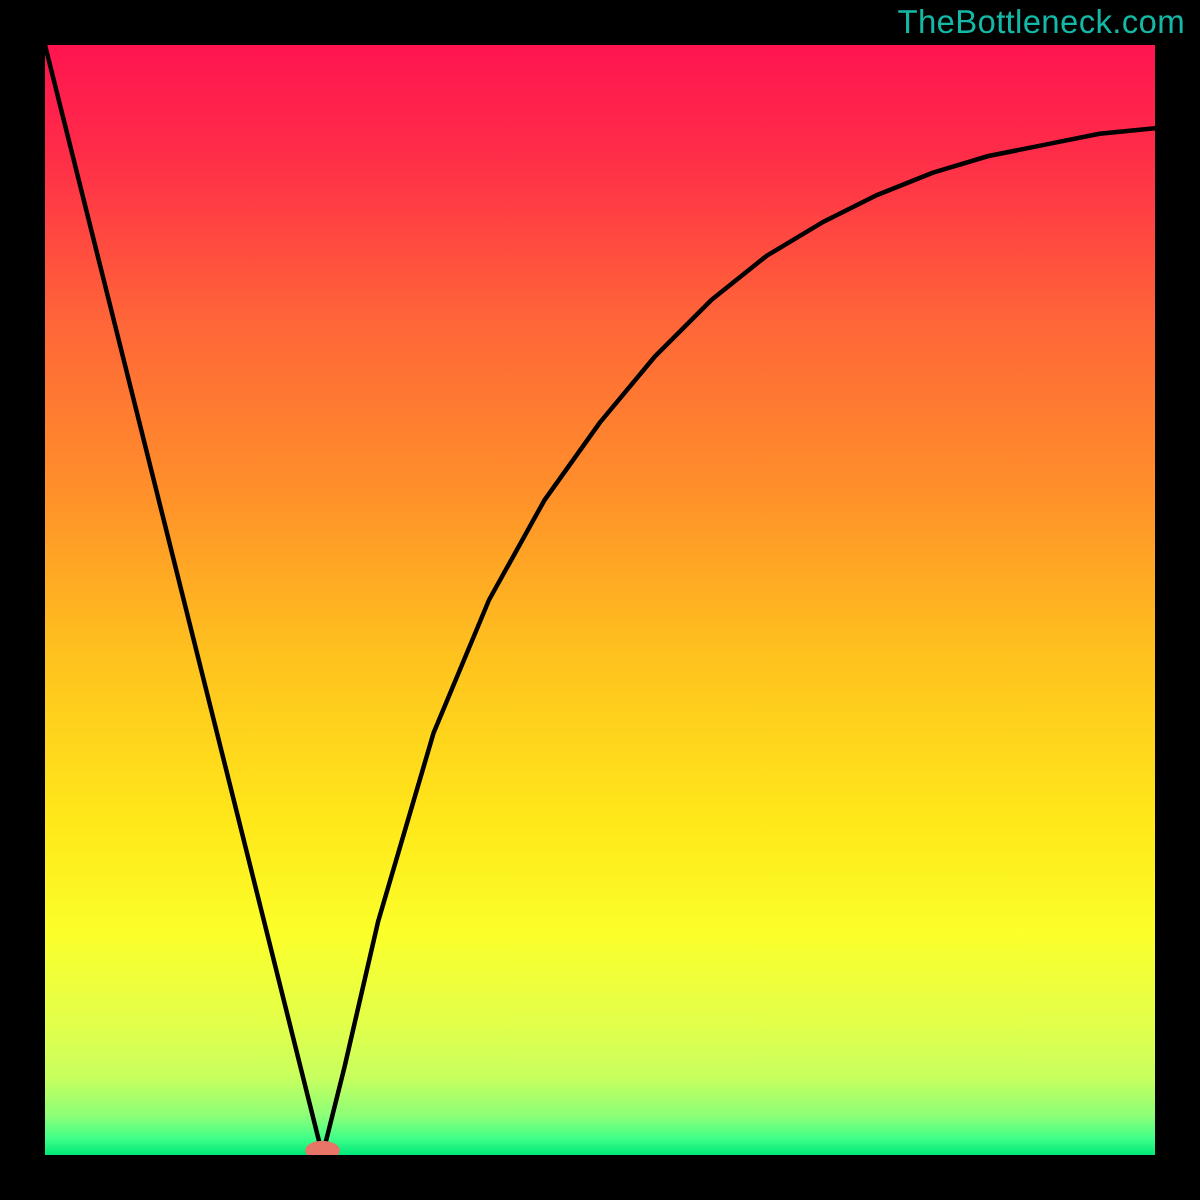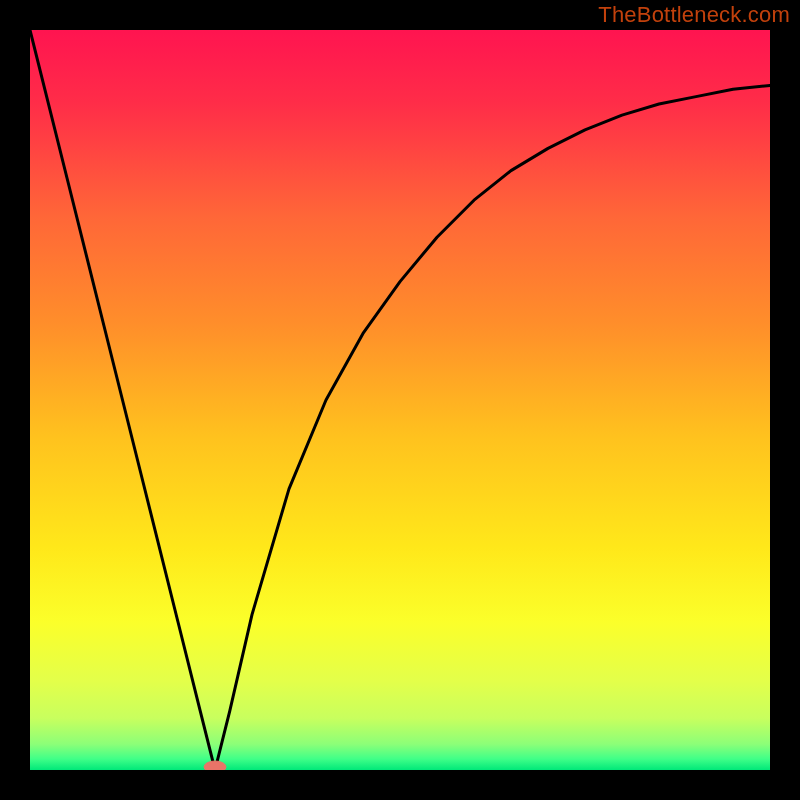--- a/index.html
+++ b/index.html
@@ -14,21 +14,21 @@
   .outer {
     position: relative;
     width: 800px;
     height: 800px;
     background: #000;
   }
   .attribution {
     position: absolute;
     top: 2px;
     right: 10px;
-    color: #c2410c;
+    color: #14b8a6;
     font-size: 22px;
     letter-spacing: 0.2px;
     font-weight: 400;
   }
   .plot-area {
     position: absolute;
     left: 30px;
     top: 30px;
     width: 740px;
     height: 740px;

